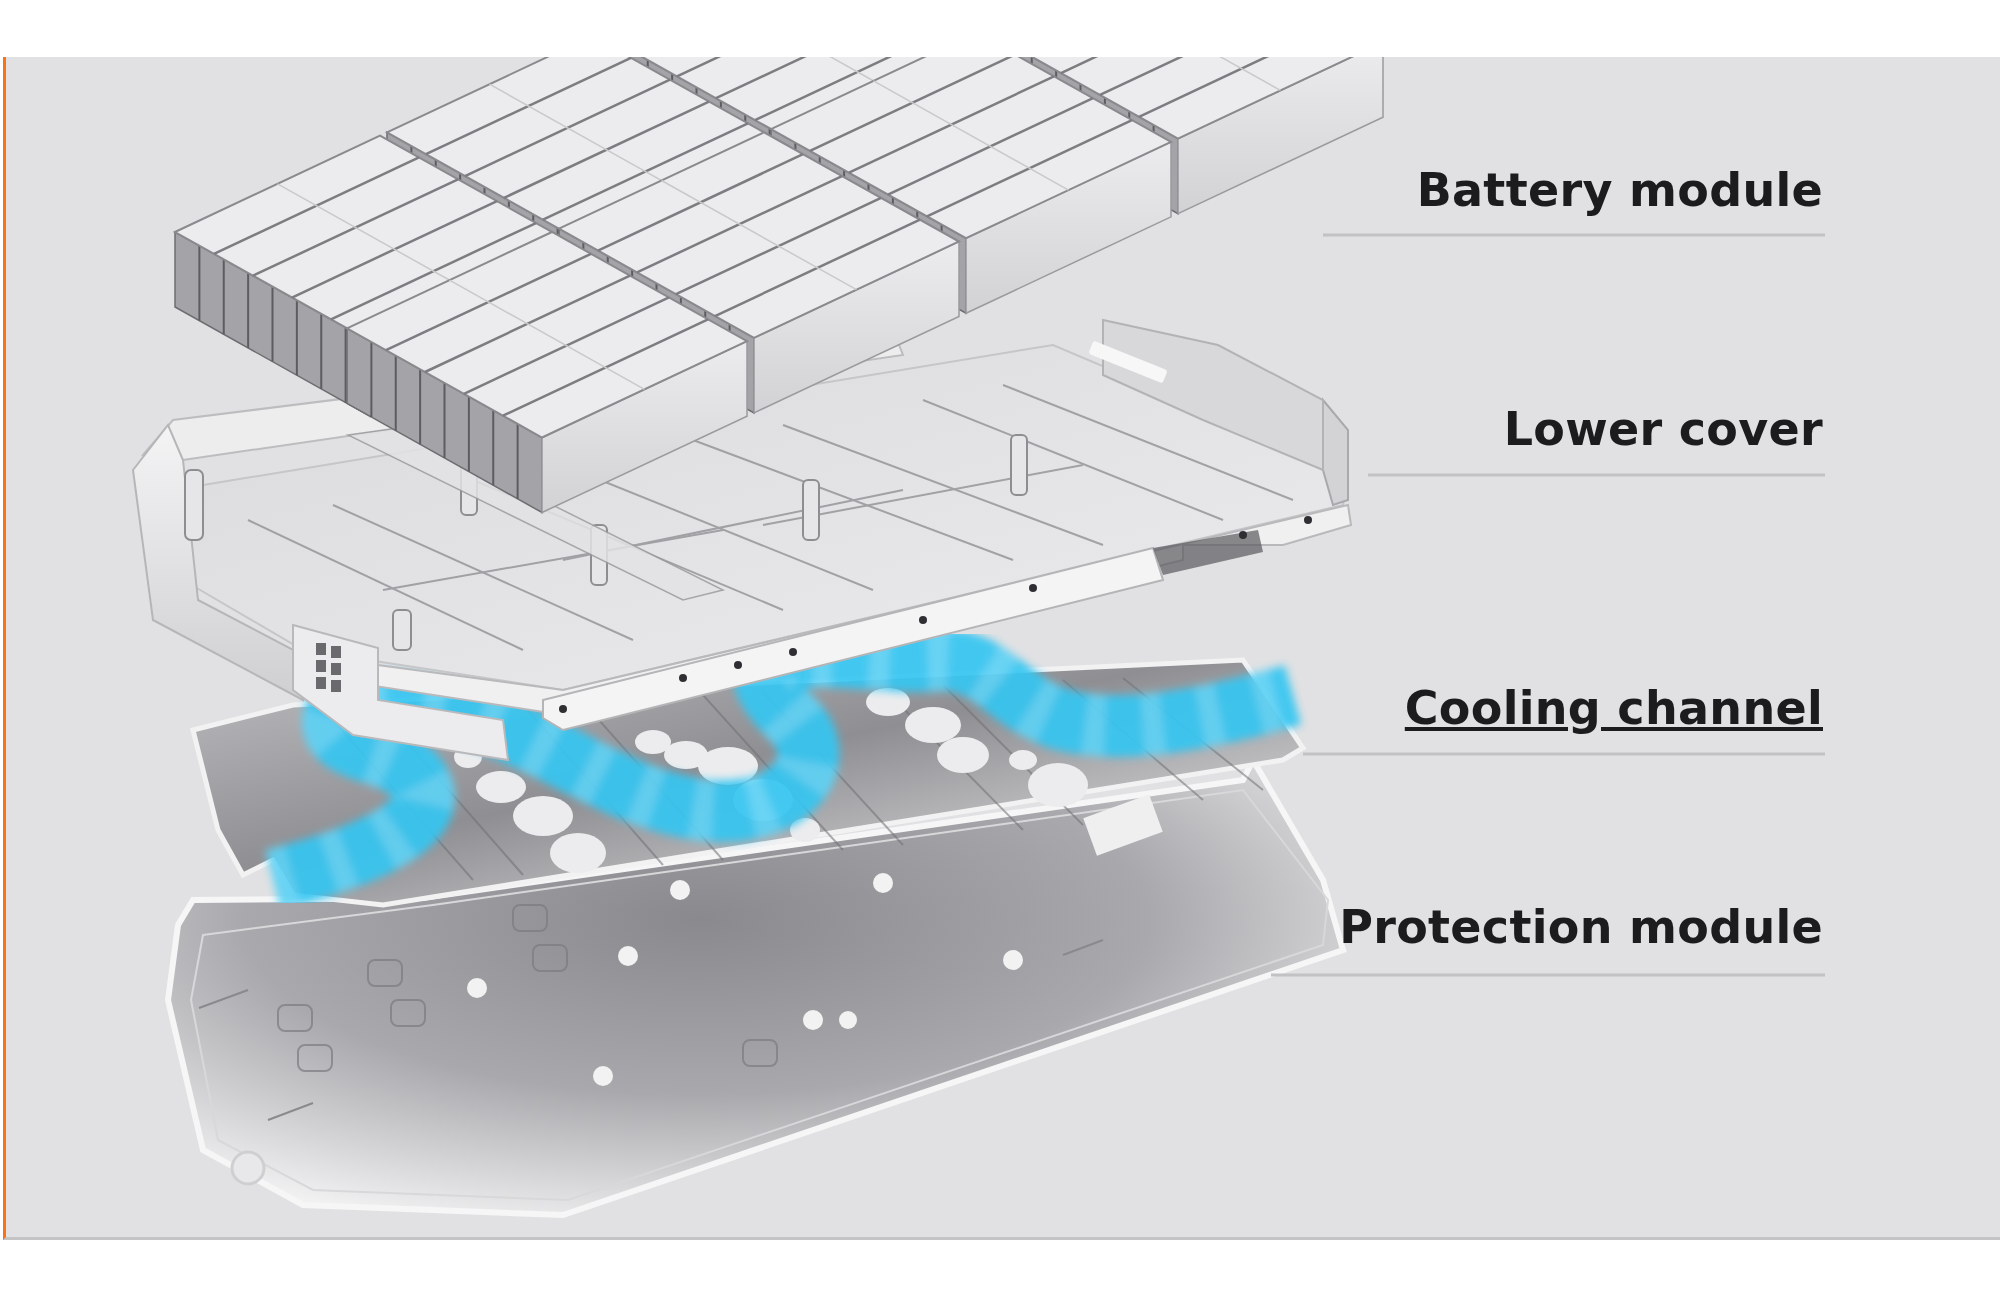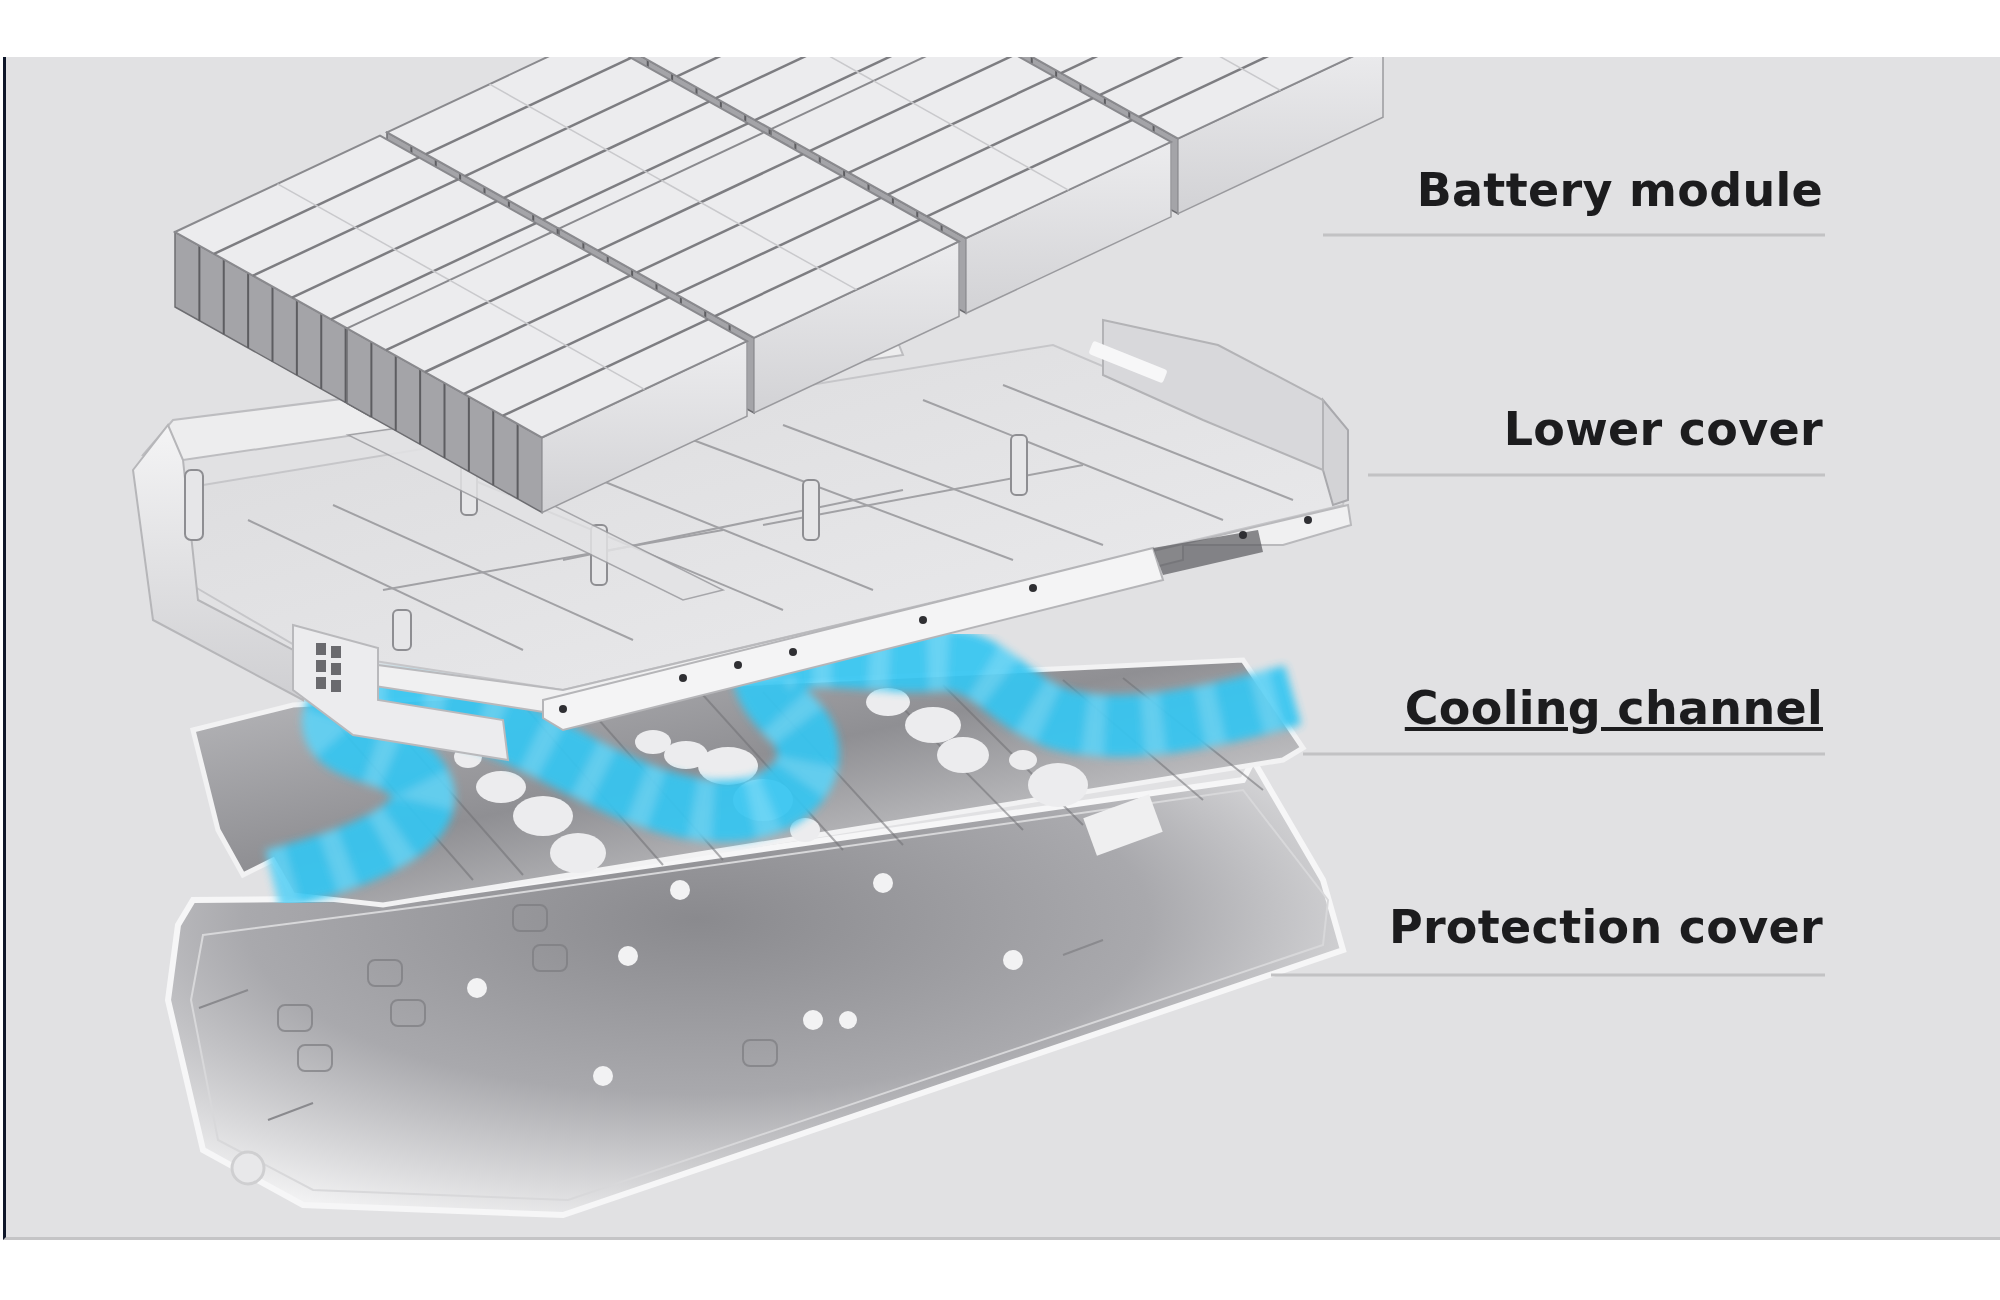--- a/index.html
+++ b/index.html
@@ -1,19 +1,19 @@
 <!DOCTYPE html>
 <html><head>
 <meta charset="utf-8">
 <style>
   html, body { margin:0; padding:0; background:#ffffff; }
   body { width:2000px; height:1300px; position:relative; overflow:hidden;
          font-family:"DejaVu Sans", sans-serif; }
   #frame { position:absolute; left:3px; top:57px; width:1997px; height:1183px;
-           background:#e1e1e3; border-left:3px solid #0f172a; border-bottom:3px solid #c4c4c6;
+           background:#e1e1e3; border-left:3px solid #f97316; border-bottom:3px solid #c4c4c6;
            box-sizing:border-box; overflow:hidden; }
   #art { position:absolute; left:0; top:0; }
   .label { position:absolute; font-family:"DejaVu Sans", sans-serif; font-weight:600;
            color:#1c1c1e; font-size:46px; letter-spacing:0.3px; white-space:nowrap;
            text-align:right; right:177px; }
 </style>
 </head>
 <body>
 
 <div id="frame">
@@ -327,14 +327,14 @@
       <line x1="1320" y1="235" x2="1822" y2="235"></line>
       <line x1="1365" y1="475" x2="1822" y2="475"></line>
       <line x1="1300" y1="754" x2="1822" y2="754"></line>
       <line x1="1268" y1="975" x2="1822" y2="975"></line>
     </g>
   </svg>
 
   <div class="label" style="top:106px;">Battery module</div>
   <div class="label" style="top:345px;">Lower cover</div>
   <div class="label" style="top:624px;text-decoration:underline;">Cooling channel</div>
-  <div class="label" style="top:843px;">Protection cover</div>
+  <div class="label" style="top:843px;">Protection module</div>
 </div>
 
 </body></html>

